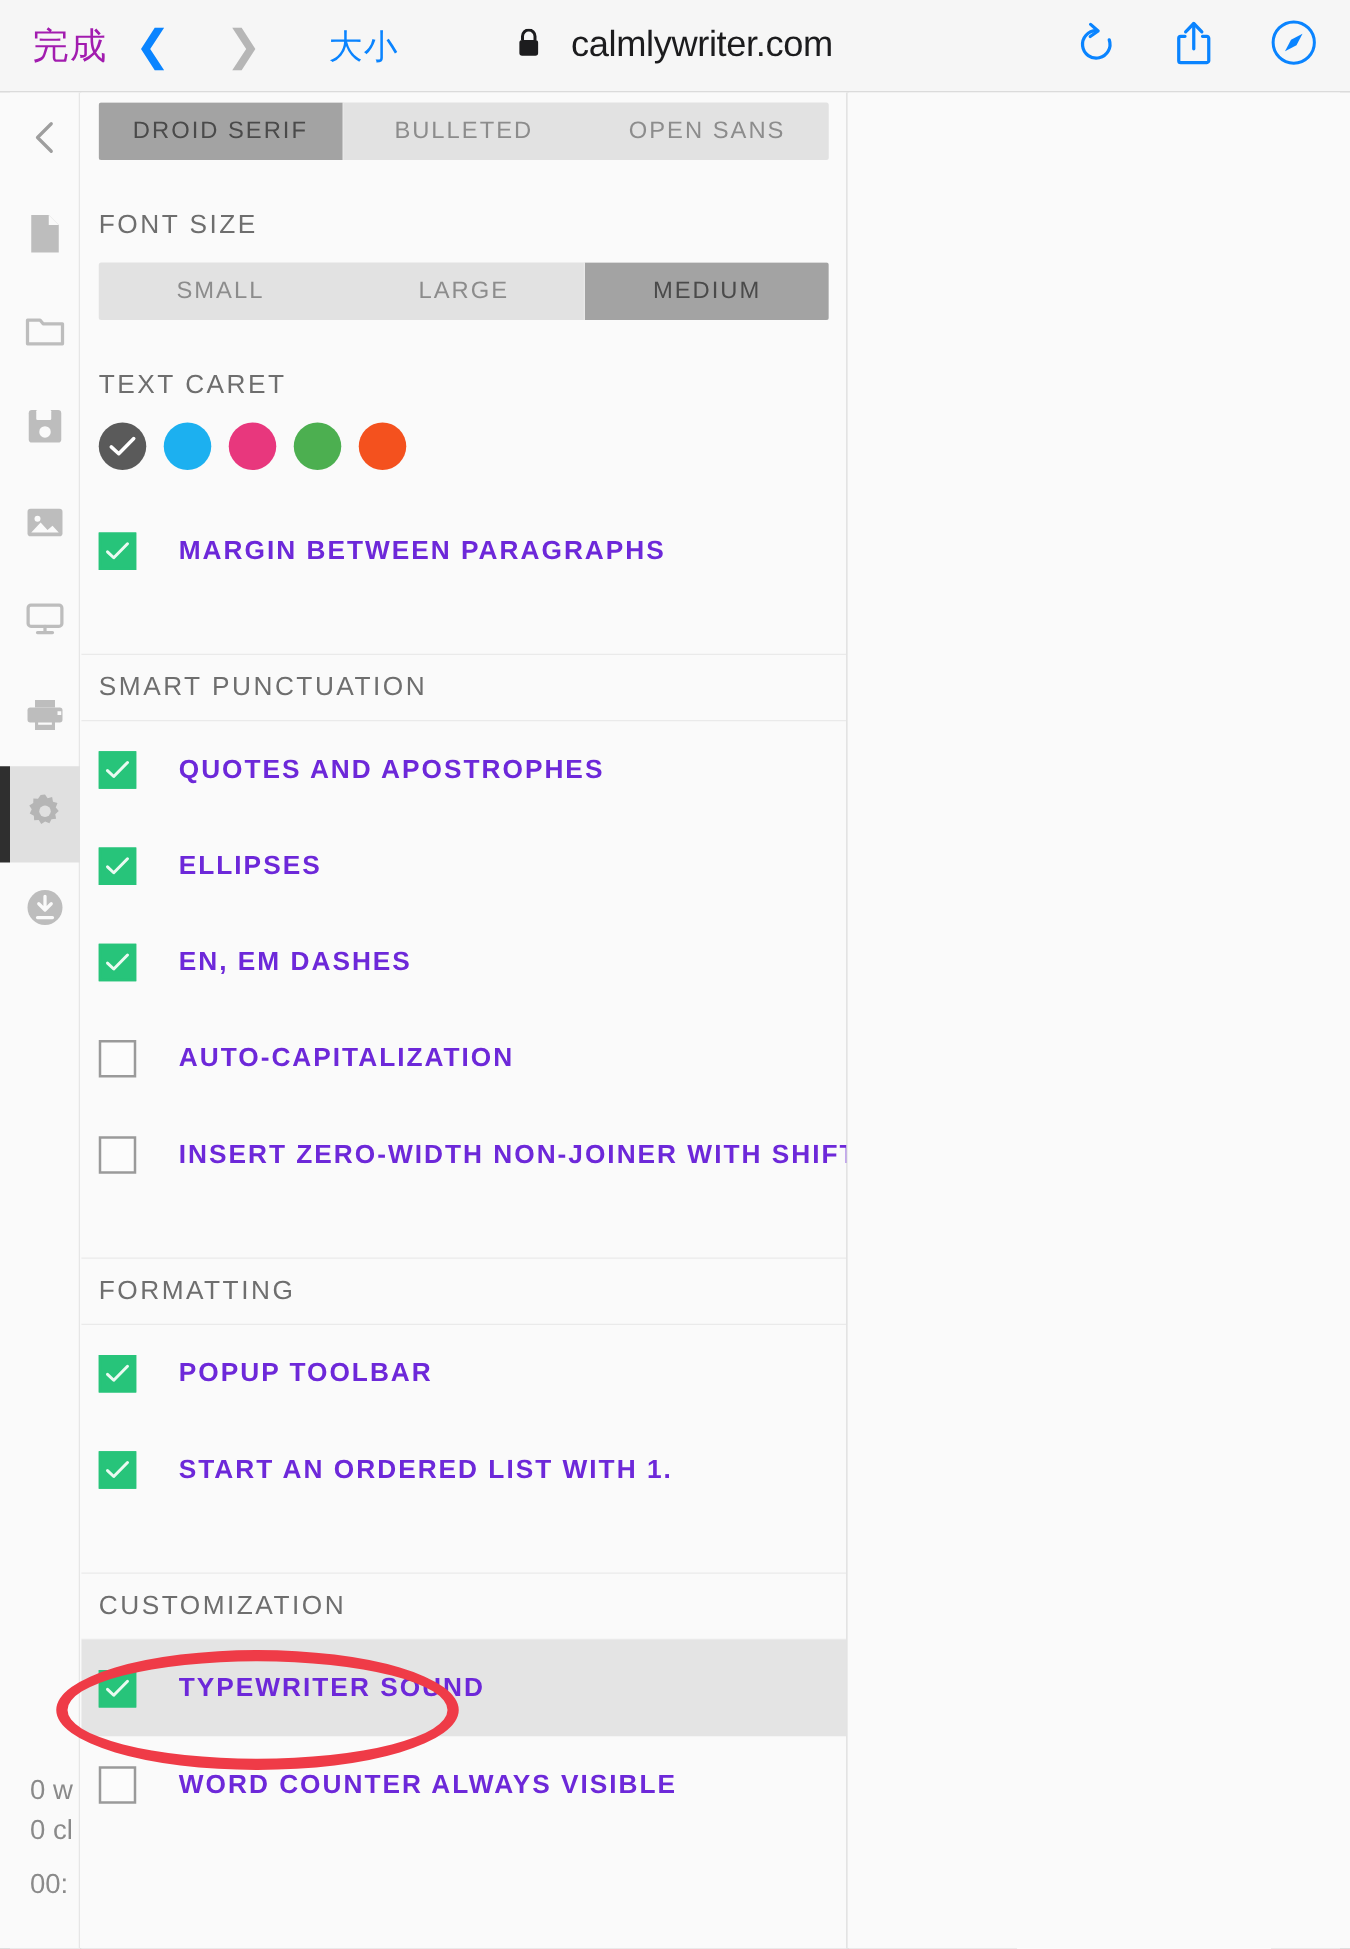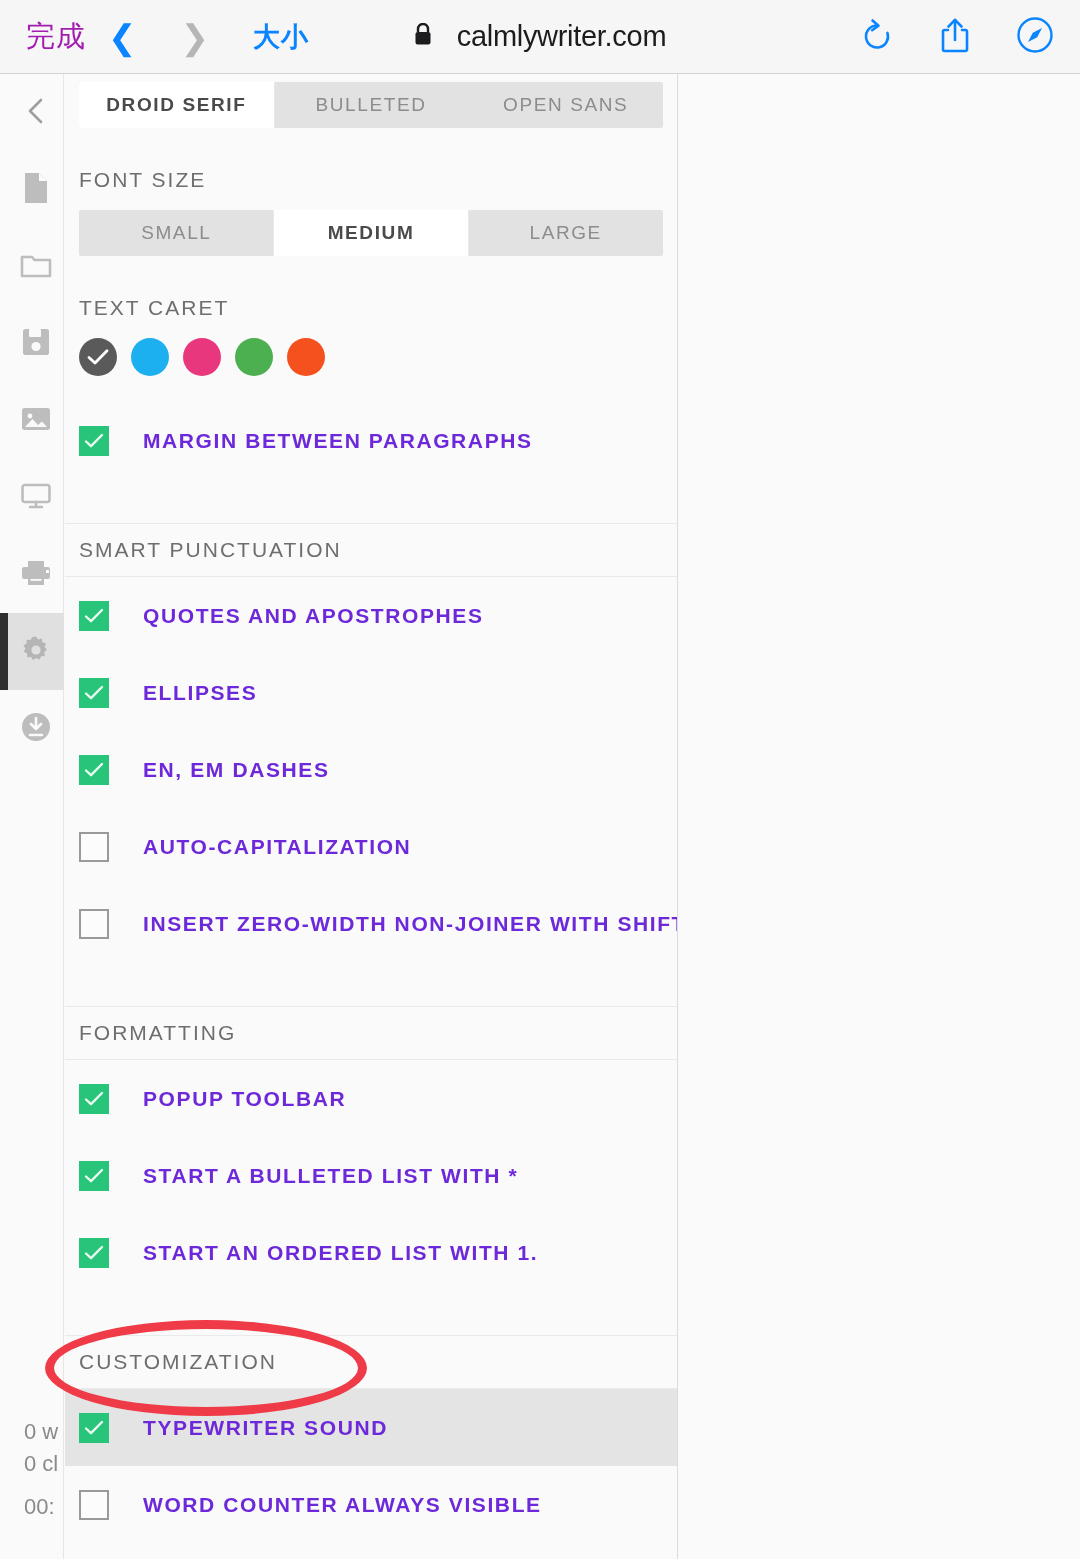--- a/index.html
+++ b/index.html
@@ -52,23 +52,22 @@
     cursor: pointer;
     line-height: 1;
   }
   .sb-chev.enabled { color: #0a84ff; }
   .sb-chev.disabled { color: #b6b6b6; }
   .sb-size {
     color: #0a84ff;
     font-size: 27px;
     letter-spacing: 1px;
     font-family: "DejaVu Sans", sans-serif;
-    margin-left: 22px;
-    cursor: pointer;
-    font-weight: bold;
+    margin-left: 32px;
+    cursor: pointer;
   }
   .sb-center {
     position: absolute;
     left: 0; right: 0;
     display: flex;
     justify-content: center;
     align-items: center;
     gap: 25px;
     pointer-events: none;
   }
@@ -167,23 +166,23 @@
     display: flex;
     align-items: center;
     justify-content: center;
     font-size: 19px;
     letter-spacing: 1.6px;
     color: #8c8c8c;
     cursor: pointer;
     font-family: "Liberation Sans", sans-serif;
   }
   .seg-btn.sel {
-    background: #ffffff;
+    background: #a3a3a3;
     color: #4a4a4a;
-    font-weight: bold;
+    font-weight: normal;
     box-shadow: 0 0 0 1px #e9e9e9;
   }
 
   .sec-label {
     font-size: 21px;
     letter-spacing: 2px;
     color: #6e6e6e;
     padding: 0 0 0 14px;
     font-family: "Liberation Sans", sans-serif;
   }
@@ -413,22 +412,22 @@
 
       <div class="seg">
         <div class="seg-btn sel">DROID SERIF</div>
         <div class="seg-btn">BULLETED</div>
         <div class="seg-btn">OPEN SANS</div>
       </div>
 
       <div class="sec-label label-plain">FONT SIZE</div>
       <div class="seg">
         <div class="seg-btn">SMALL</div>
+        <div class="seg-btn">LARGE</div>
         <div class="seg-btn sel">MEDIUM</div>
-        <div class="seg-btn">LARGE</div>
       </div>
 
       <div class="sec-label label-plain">TEXT CARET</div>
       <div class="carets">
         <div class="caret" style="background:#5a5a5a">
           <svg width="22" height="18" viewBox="0 0 22 18">
             <path d="M2 9.5 L8 15 L20 2.8" fill="none" stroke="#ffffff" stroke-width="2.8" stroke-linecap="round" stroke-linejoin="round"></path>
           </svg>
         </div>
         <div class="caret" style="background:#1cb0f0"></div>
@@ -491,28 +490,20 @@
 
       <div class="row">
         <span class="cb on">
           <svg width="20" height="16" viewBox="0 0 20 16">
               <path d="M2 8.5 L7 13.2 L18 2" fill="none" stroke="#eafaf1" stroke-width="2.4" stroke-linecap="round" stroke-linejoin="round"></path>
             </svg>
         </span>
         <span class="row-label">POPUP TOOLBAR</span>
       </div>
 
-      <div class="row">
-        <span class="cb on">
-          <svg width="20" height="16" viewBox="0 0 20 16">
-              <path d="M2 8.5 L7 13.2 L18 2" fill="none" stroke="#eafaf1" stroke-width="2.4" stroke-linecap="round" stroke-linejoin="round"></path>
-            </svg>
-        </span>
-        <span class="row-label">START A BULLETED LIST WITH *</span>
-      </div>
 
       <div class="row">
         <span class="cb on">
           <svg width="20" height="16" viewBox="0 0 20 16">
               <path d="M2 8.5 L7 13.2 L18 2" fill="none" stroke="#eafaf1" stroke-width="2.4" stroke-linecap="round" stroke-linejoin="round"></path>
             </svg>
         </span>
         <span class="row-label">START AN ORDERED LIST WITH 1.</span>
       </div>
 

